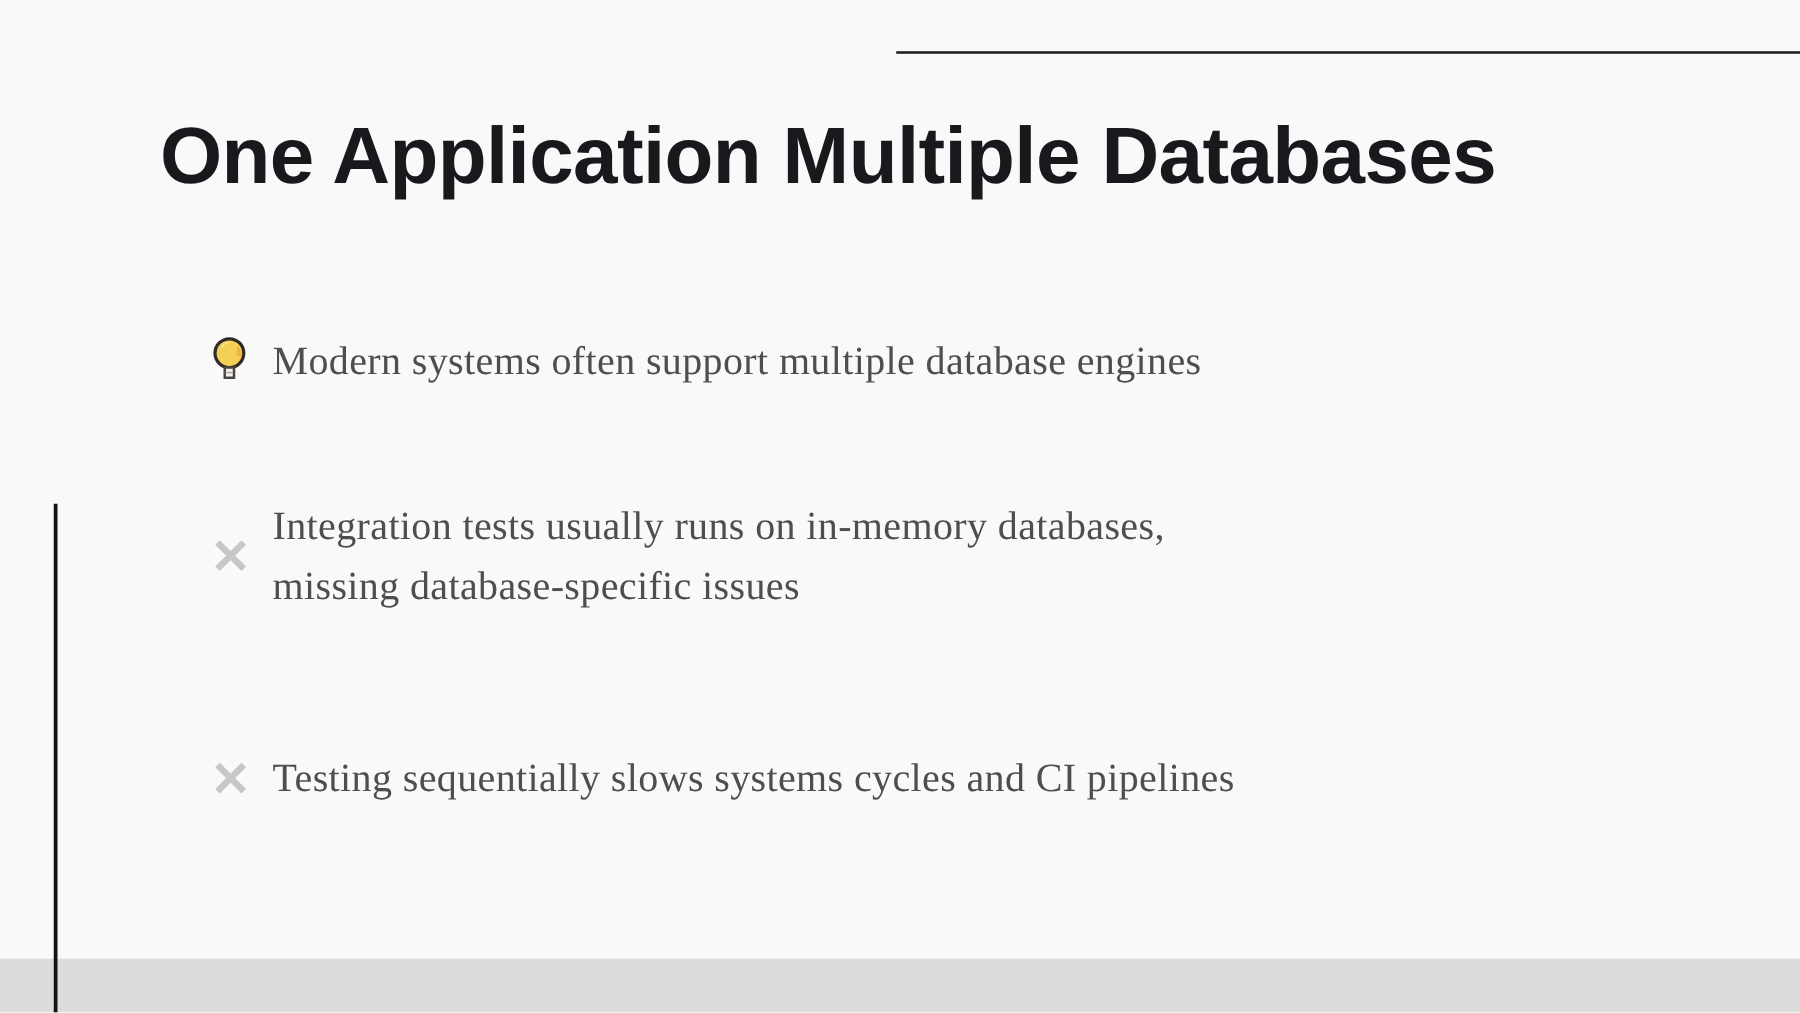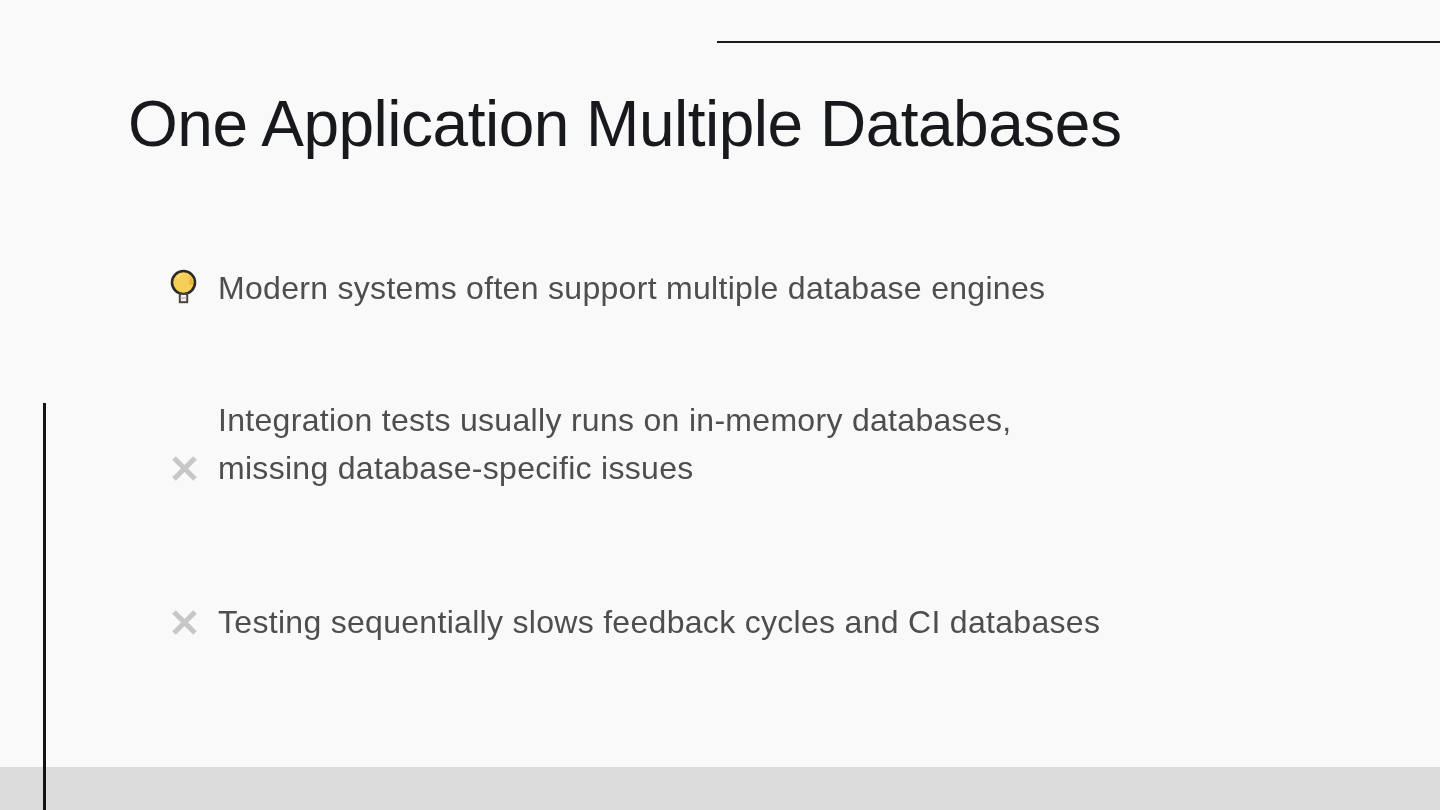--- a/index.html
+++ b/index.html
@@ -30,36 +30,37 @@
     right:0;
     top:41px;
     height:2px;
     background:var(--rule);
   }
   .slide-title{
     position:absolute;
     left:128px;
     top:92px;
     font-size:64px;
-    font-weight:400;
+    font-weight:700;
     letter-spacing:-0.5px;
     color:var(--title);
     line-height:1.0;
     white-space:nowrap;
   }
   .bullet-list{
     position:absolute;
     left:170px;
     top:264px;
     width:1060px;
     list-style:none;
   }
   .bullet-item{
     display:flex;
-    align-items:flex-end;
+    align-items:center;
+    font-family:Liberation Serif, serif;
   }
   .bullet-item.m1{margin-bottom:84px;}
   .bullet-item.m2{margin-bottom:106px;}
   .bullet-icon{
     flex:0 0 31px;
     width:31px;
     height:48px;
     display:flex;
     align-items:center;
     justify-content:flex-start;
@@ -127,21 +128,21 @@
 missing database-specific issues</span>
     </li>
 
     <li class="bullet-item">
       <span class="bullet-icon">
         <svg width="29" height="29" viewBox="0 0 29 29" xmlns="http://www.w3.org/2000/svg">
           <line x1="4" y1="4" x2="25" y2="25" stroke="#c7c7c7" stroke-width="5.2"></line>
           <line x1="25" y1="4" x2="4" y2="25" stroke="#c7c7c7" stroke-width="5.2"></line>
         </svg>
       </span>
-      <span class="bullet-text">Testing sequentially slows feedback cycles and CI databases</span>
+      <span class="bullet-text">Testing sequentially slows systems cycles and CI pipelines</span>
     </li>
 
   </ul>
 
   <div class="left-vline"></div>
 
   <div class="footer-bar"></div>
 
 </div>
 

